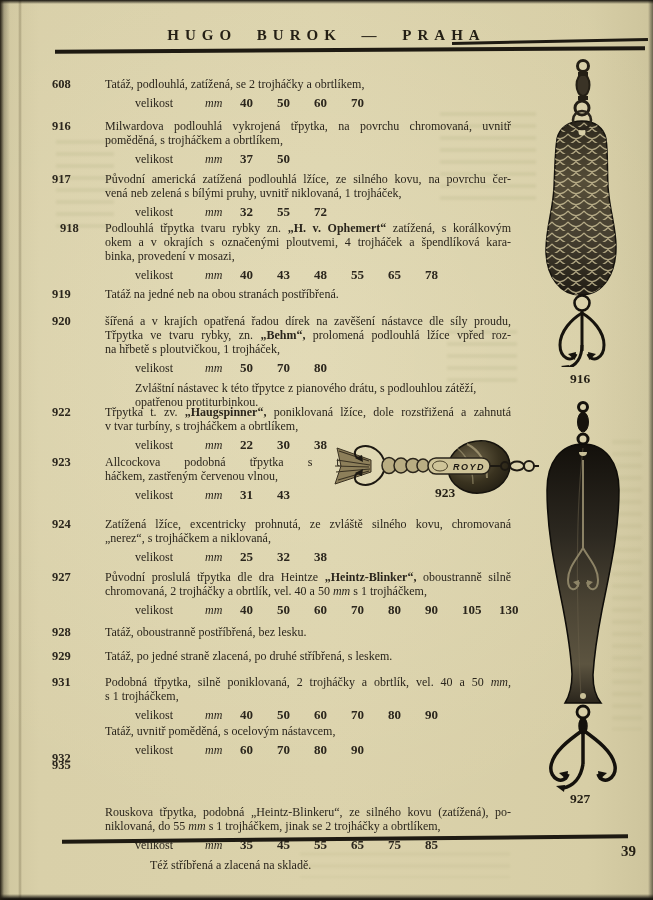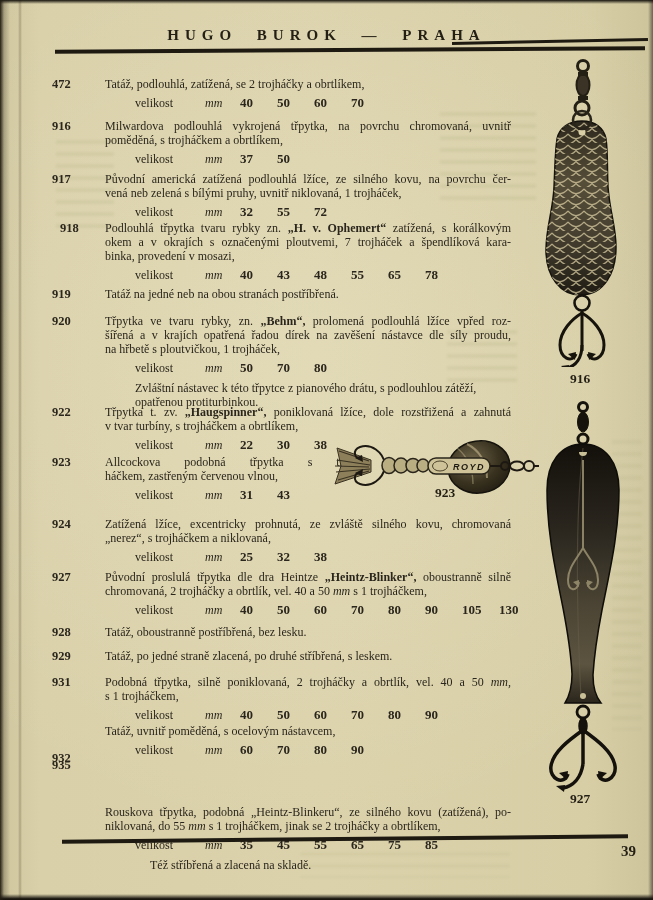--- a/index.html
+++ b/index.html
@@ -58,52 +58,52 @@
   <div class="ghost ghost-lines" style="left:56px;top:140px;width:58px;height:96px;"></div>
   <div class="ghost ghost-lines" style="left:447px;top:330px;width:70px;height:60px;"></div>
   <div class="ghost ghost-lines" style="left:612px;top:440px;width:30px;height:290px;opacity:.35;"></div>
   <div class="ghost ghost-lines" style="left:300px;top:852px;width:210px;height:26px;opacity:.3;"></div>
 
   <div class="header-title">HUGO BUROK — PRAHA</div>
   <div class="rule rule-head-right"></div>
   <div class="rule rule-head-main"></div>
 
   <div>
-      <div class="item-number" style="top: 77px;">472</div>
+      <div class="item-number" style="top: 77px;">608</div>
       <div class="item-body" style="top: 77px; width: 406px;">
         <div class="line"><span class="">Tatáž, podlouhlá, zatížená, se 2 trojháčky a obrtlíkem,</span></div>
         <div class="vel"><span class="vel-label">velikost</span><span class="vel-mm">mm</span><span class="vel-num">40</span><span class="vel-num">50</span><span class="vel-num">60</span><span class="vel-num">70</span></div>
       </div>
       <div class="item-number" style="top: 119px;">916</div>
       <div class="item-body" style="top: 119px; width: 406px;">
         <div class="line jl"><span class="">Milwardova podlouhlá vykrojená třpytka, na povrchu chromovaná, uvnitř</span></div>
         <div class="line"><span class="">poměděná, s trojháčkem a obrtlíkem,</span></div>
         <div class="vel"><span class="vel-label">velikost</span><span class="vel-mm">mm</span><span class="vel-num">37</span><span class="vel-num">50</span></div>
       </div>
       <div class="item-number" style="top: 172px;">917</div>
       <div class="item-body" style="top: 172px; width: 406px;">
         <div class="line jl"><span class="">Původní americká zatížená podlouhlá lžíce, ze silného kovu, na povrchu čer-</span></div>
         <div class="line"><span class="">vená neb zelená s bílými pruhy, uvnitř niklovaná, 1 trojháček,</span></div>
         <div class="vel"><span class="vel-label">velikost</span><span class="vel-mm">mm</span><span class="vel-num">32</span><span class="vel-num">55</span><span class="vel-num">72</span></div>
       </div>
       <div class="item-number" style="top: 221px; margin-left: 8px;">918</div>
       <div class="item-body" style="top: 221px; width: 406px;">
         <div class="line jl"><span class="">Podlouhlá třpytka tvaru rybky zn. </span><span class="b ">„H. v. Ophemert“</span><span class=""> zatížená, s korálkovým</span></div>
-        <div class="line jl"><span class="">okem a v okrajích s označenými ploutvemi, 7 trojháček a špendlíková kara-</span></div>
+        <div class="line jl"><span class="">okem a v okrajích s označenými ploutvemi, 4 trojháček a špendlíková kara-</span></div>
         <div class="line"><span class="">binka, provedení v mosazi,</span></div>
         <div class="vel"><span class="vel-label">velikost</span><span class="vel-mm">mm</span><span class="vel-num">40</span><span class="vel-num">43</span><span class="vel-num">48</span><span class="vel-num">55</span><span class="vel-num">65</span><span class="vel-num">78</span></div>
       </div>
       <div class="item-number" style="top: 287px;">919</div>
       <div class="item-body" style="top: 287px; width: 406px;">
         <div class="line"><span class="">Tatáž na jedné neb na obou stranách postříbřená.</span></div>
       </div>
       <div class="item-number" style="top: 314px;">920</div>
       <div class="item-body" style="top: 314px; width: 406px;">
+        <div class="line jl"><span class="">šířená a v krajích opatřená řadou dírek na zavěšení nástavce dle síly proudu,</span></div>
         <div class="line jl"><span class="">Třpytka ve tvaru rybky, zn. </span><span class="b ">„Behm“,</span><span class=""> prolomená podlouhlá lžíce vpřed roz-</span></div>
-        <div class="line jl"><span class="">šířená a v krajích opatřená řadou dírek na zavěšení nástavce dle síly proudu,</span></div>
         <div class="line"><span class="">na hřbetě s ploutvičkou, 1 trojháček,</span></div>
         <div class="vel"><span class="vel-label">velikost</span><span class="vel-mm">mm</span><span class="vel-num">50</span><span class="vel-num">70</span><span class="vel-num">80</span></div>
         <div class="note">
           <div class="note-line" style="padding-left: 30px;">Zvláštní nástavec k této třpytce z pianového drátu, s podlouhlou zátěží,</div>
           <div class="note-line" style="padding-left: 30px;">opatřenou protiturbinkou.</div>
         </div>
       </div>
       <div class="item-number" style="top: 405px;">922</div>
       <div class="item-body" style="top: 405px; width: 406px;">
         <div class="line jl"><span class="">Třpytka t. zv. </span><span class="b ">„Haugspinner“,</span><span class=""> poniklovaná lžíce, dole rozstřižená a zahnutá</span></div>

